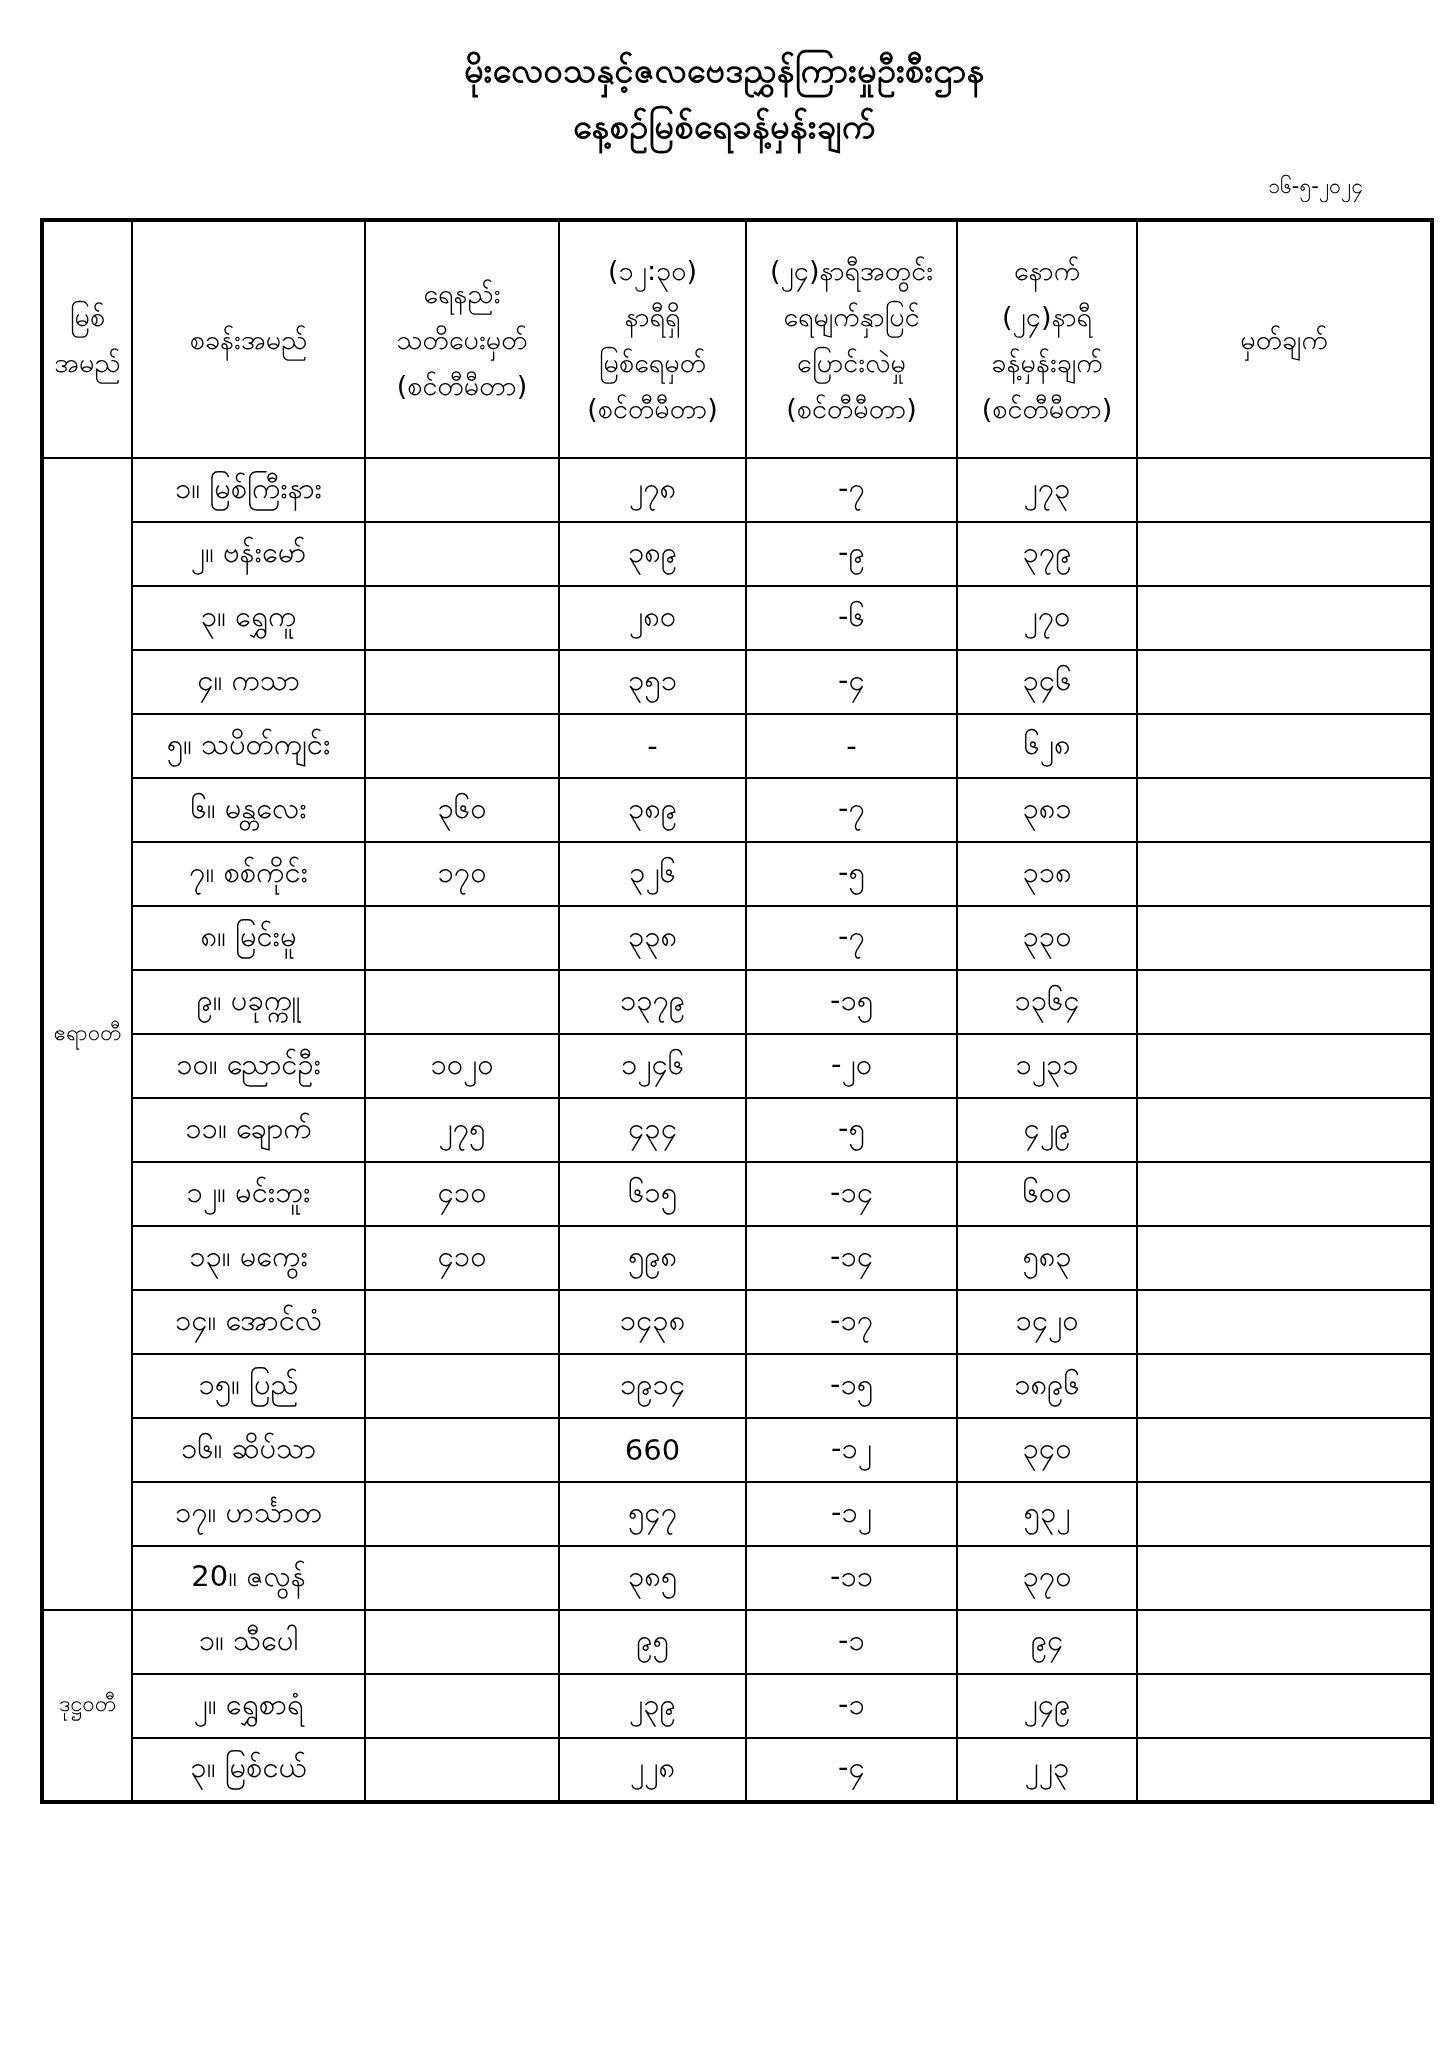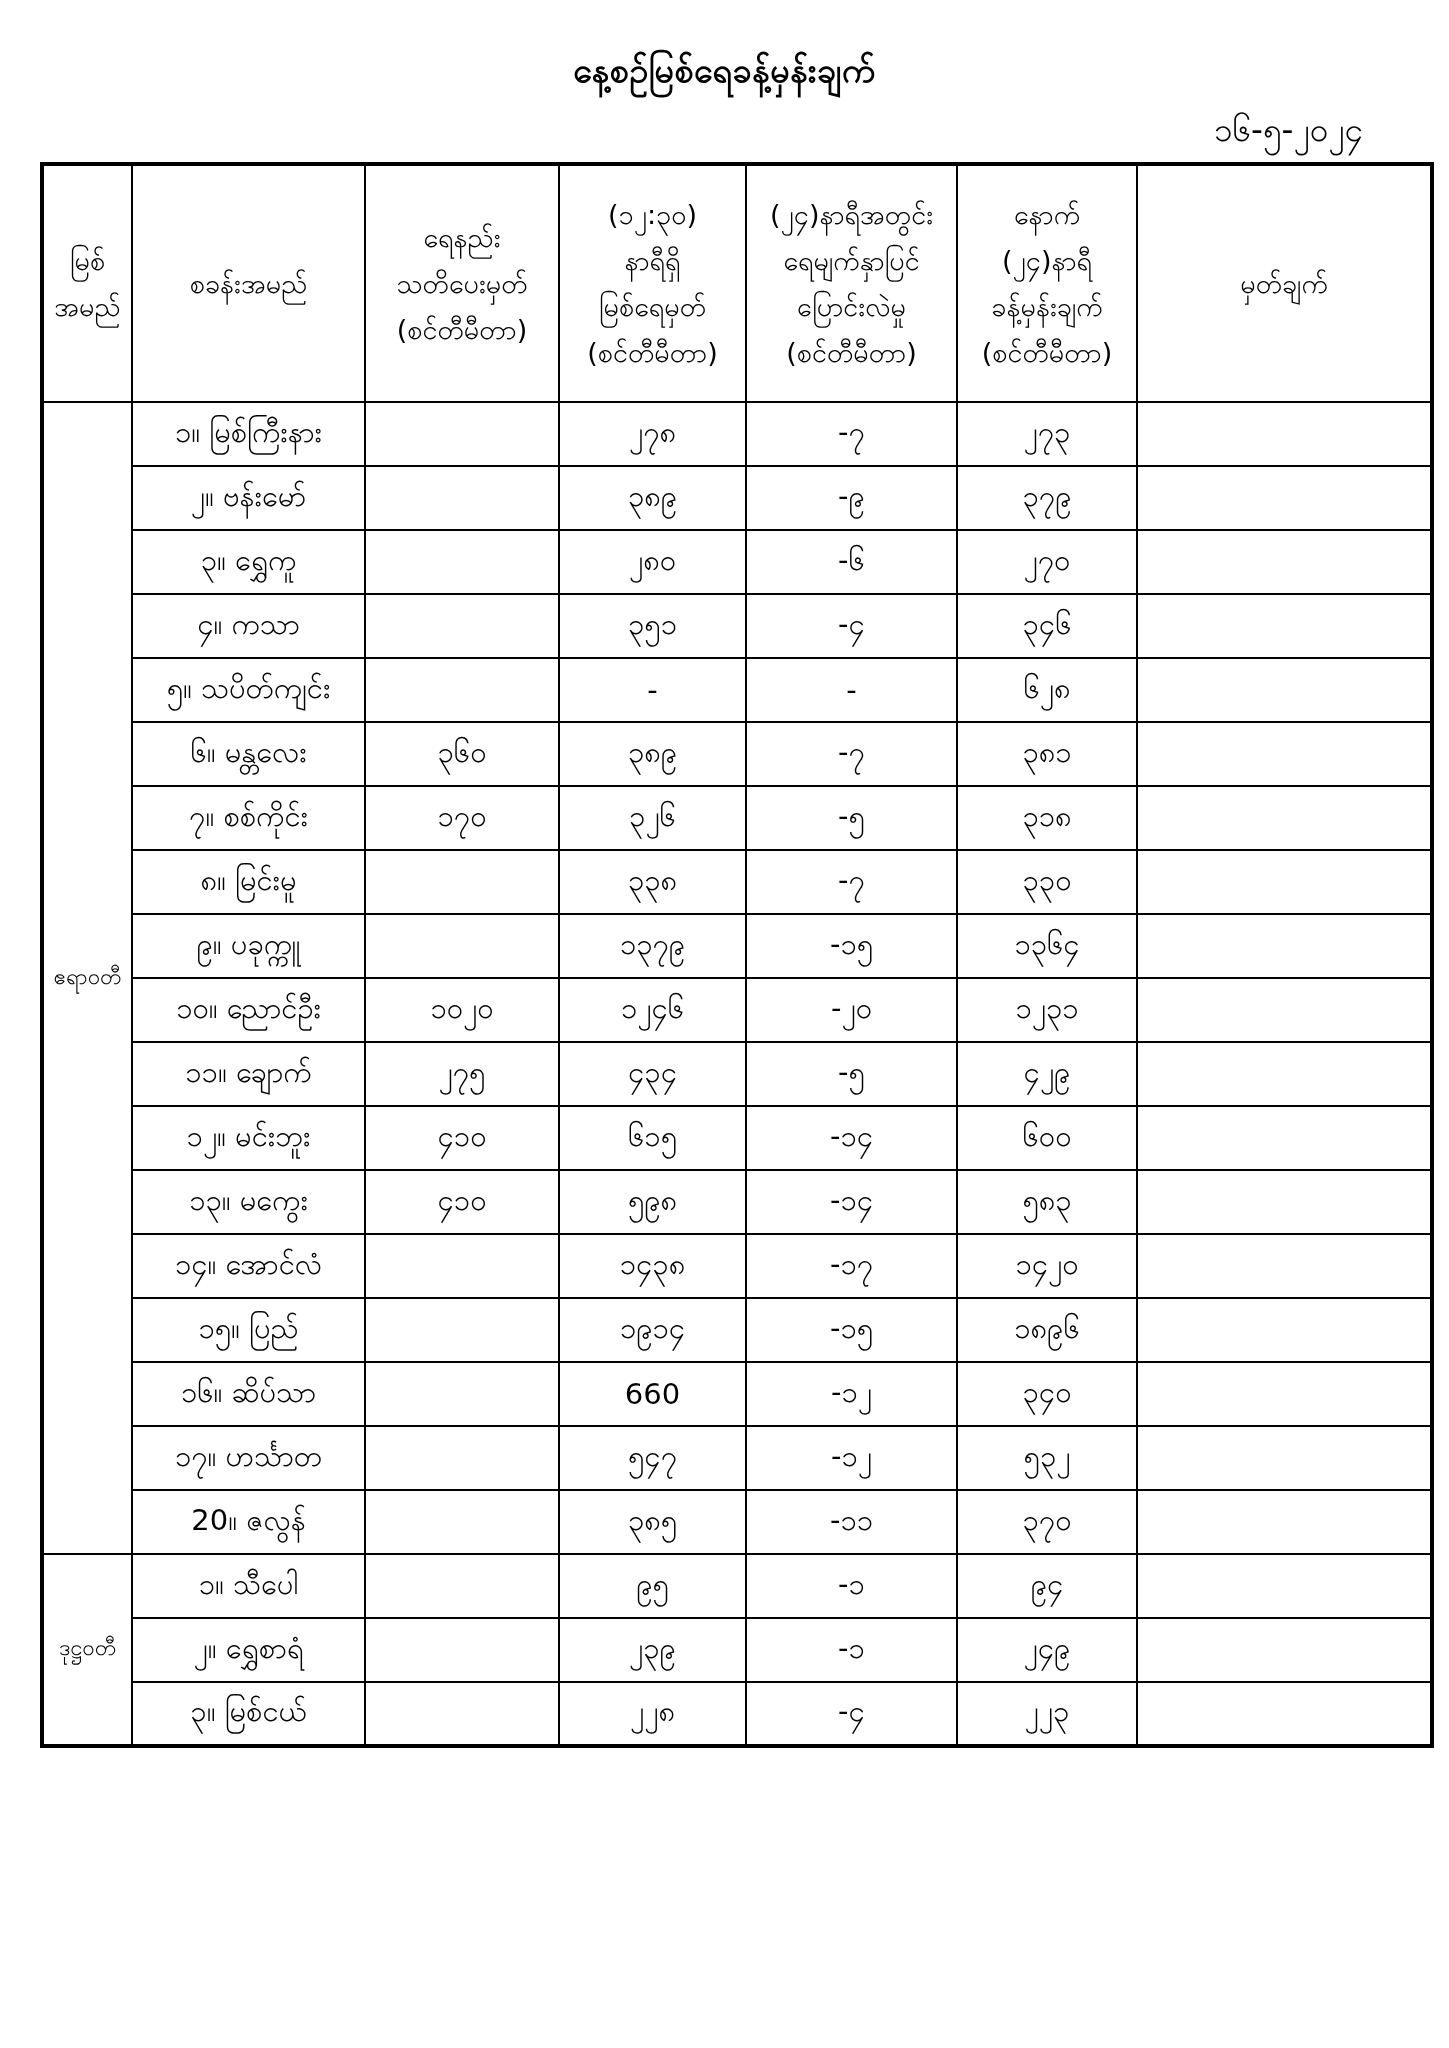--- a/index.html
+++ b/index.html
@@ -15,21 +15,21 @@
   .titles{ padding-top:42px; text-align:center; }
   .title-line{
     font-size:34px;
     font-weight:bold;
     line-height:56px;
     letter-spacing:0.5px;
   }
   .date-line{
     text-align:right;
     padding-right:86px;
-    font-size:33px;
+    font-size:21px;
     height:52px;
     line-height:52px;
     margin-top:6px;
   }
   table.sheet{
     border-collapse:collapse;
     table-layout:fixed;
     margin-left:40px;
     margin-top:6px;
     width:1390px;
@@ -57,20 +57,21 @@
     margin-top:32px;
   }
   td.river{ font-size:22px; }
 </style>
 </head>
 <body>
 
 <div class="page">
 
   <div class="titles">
+    <div class="title-line">မိုးလေဝသနှင့်ဇလဗေဒညွှန်ကြားမှုဦးစီးဌာန</div>
     <div class="title-line">နေ့စဉ်မြစ်ရေခန့်မှန်းချက်</div>
   </div>
 
   <div class="date-line">၁၆-၅-၂၀၂၄</div>
 
   <table class="sheet">
     <colgroup>
       <col style="width:90px">
       <col style="width:233px">
       <col style="width:194px">

